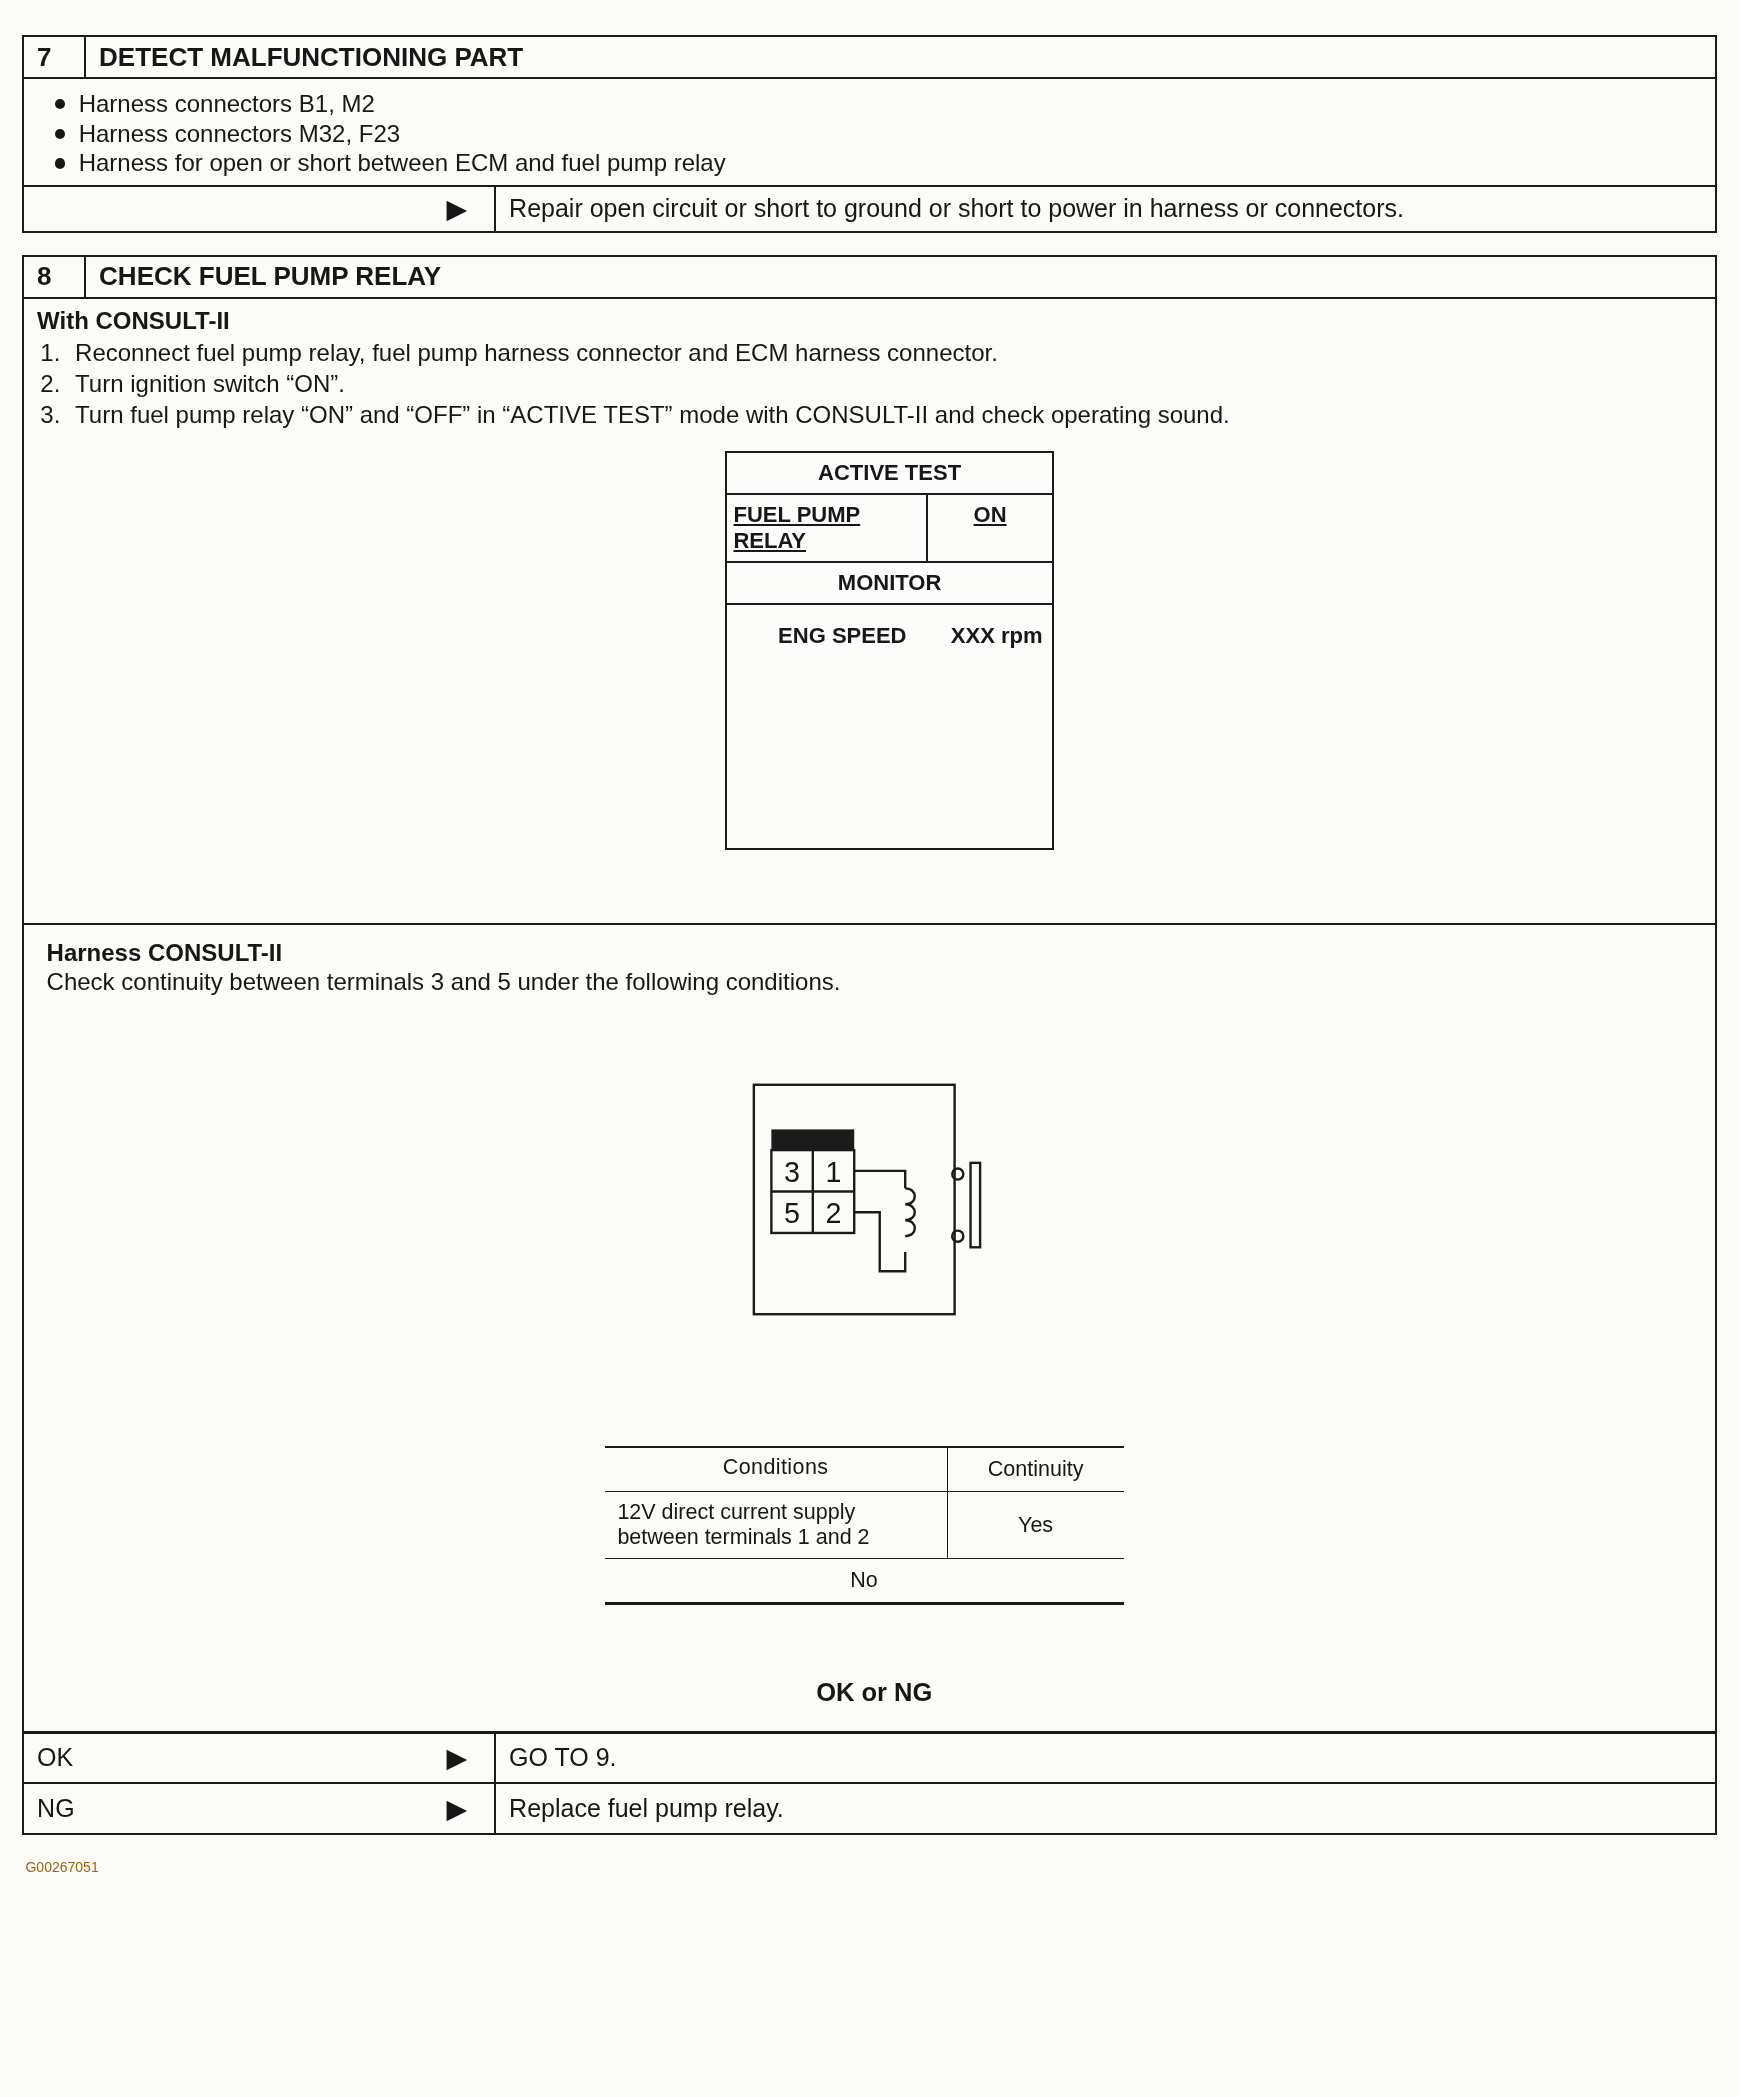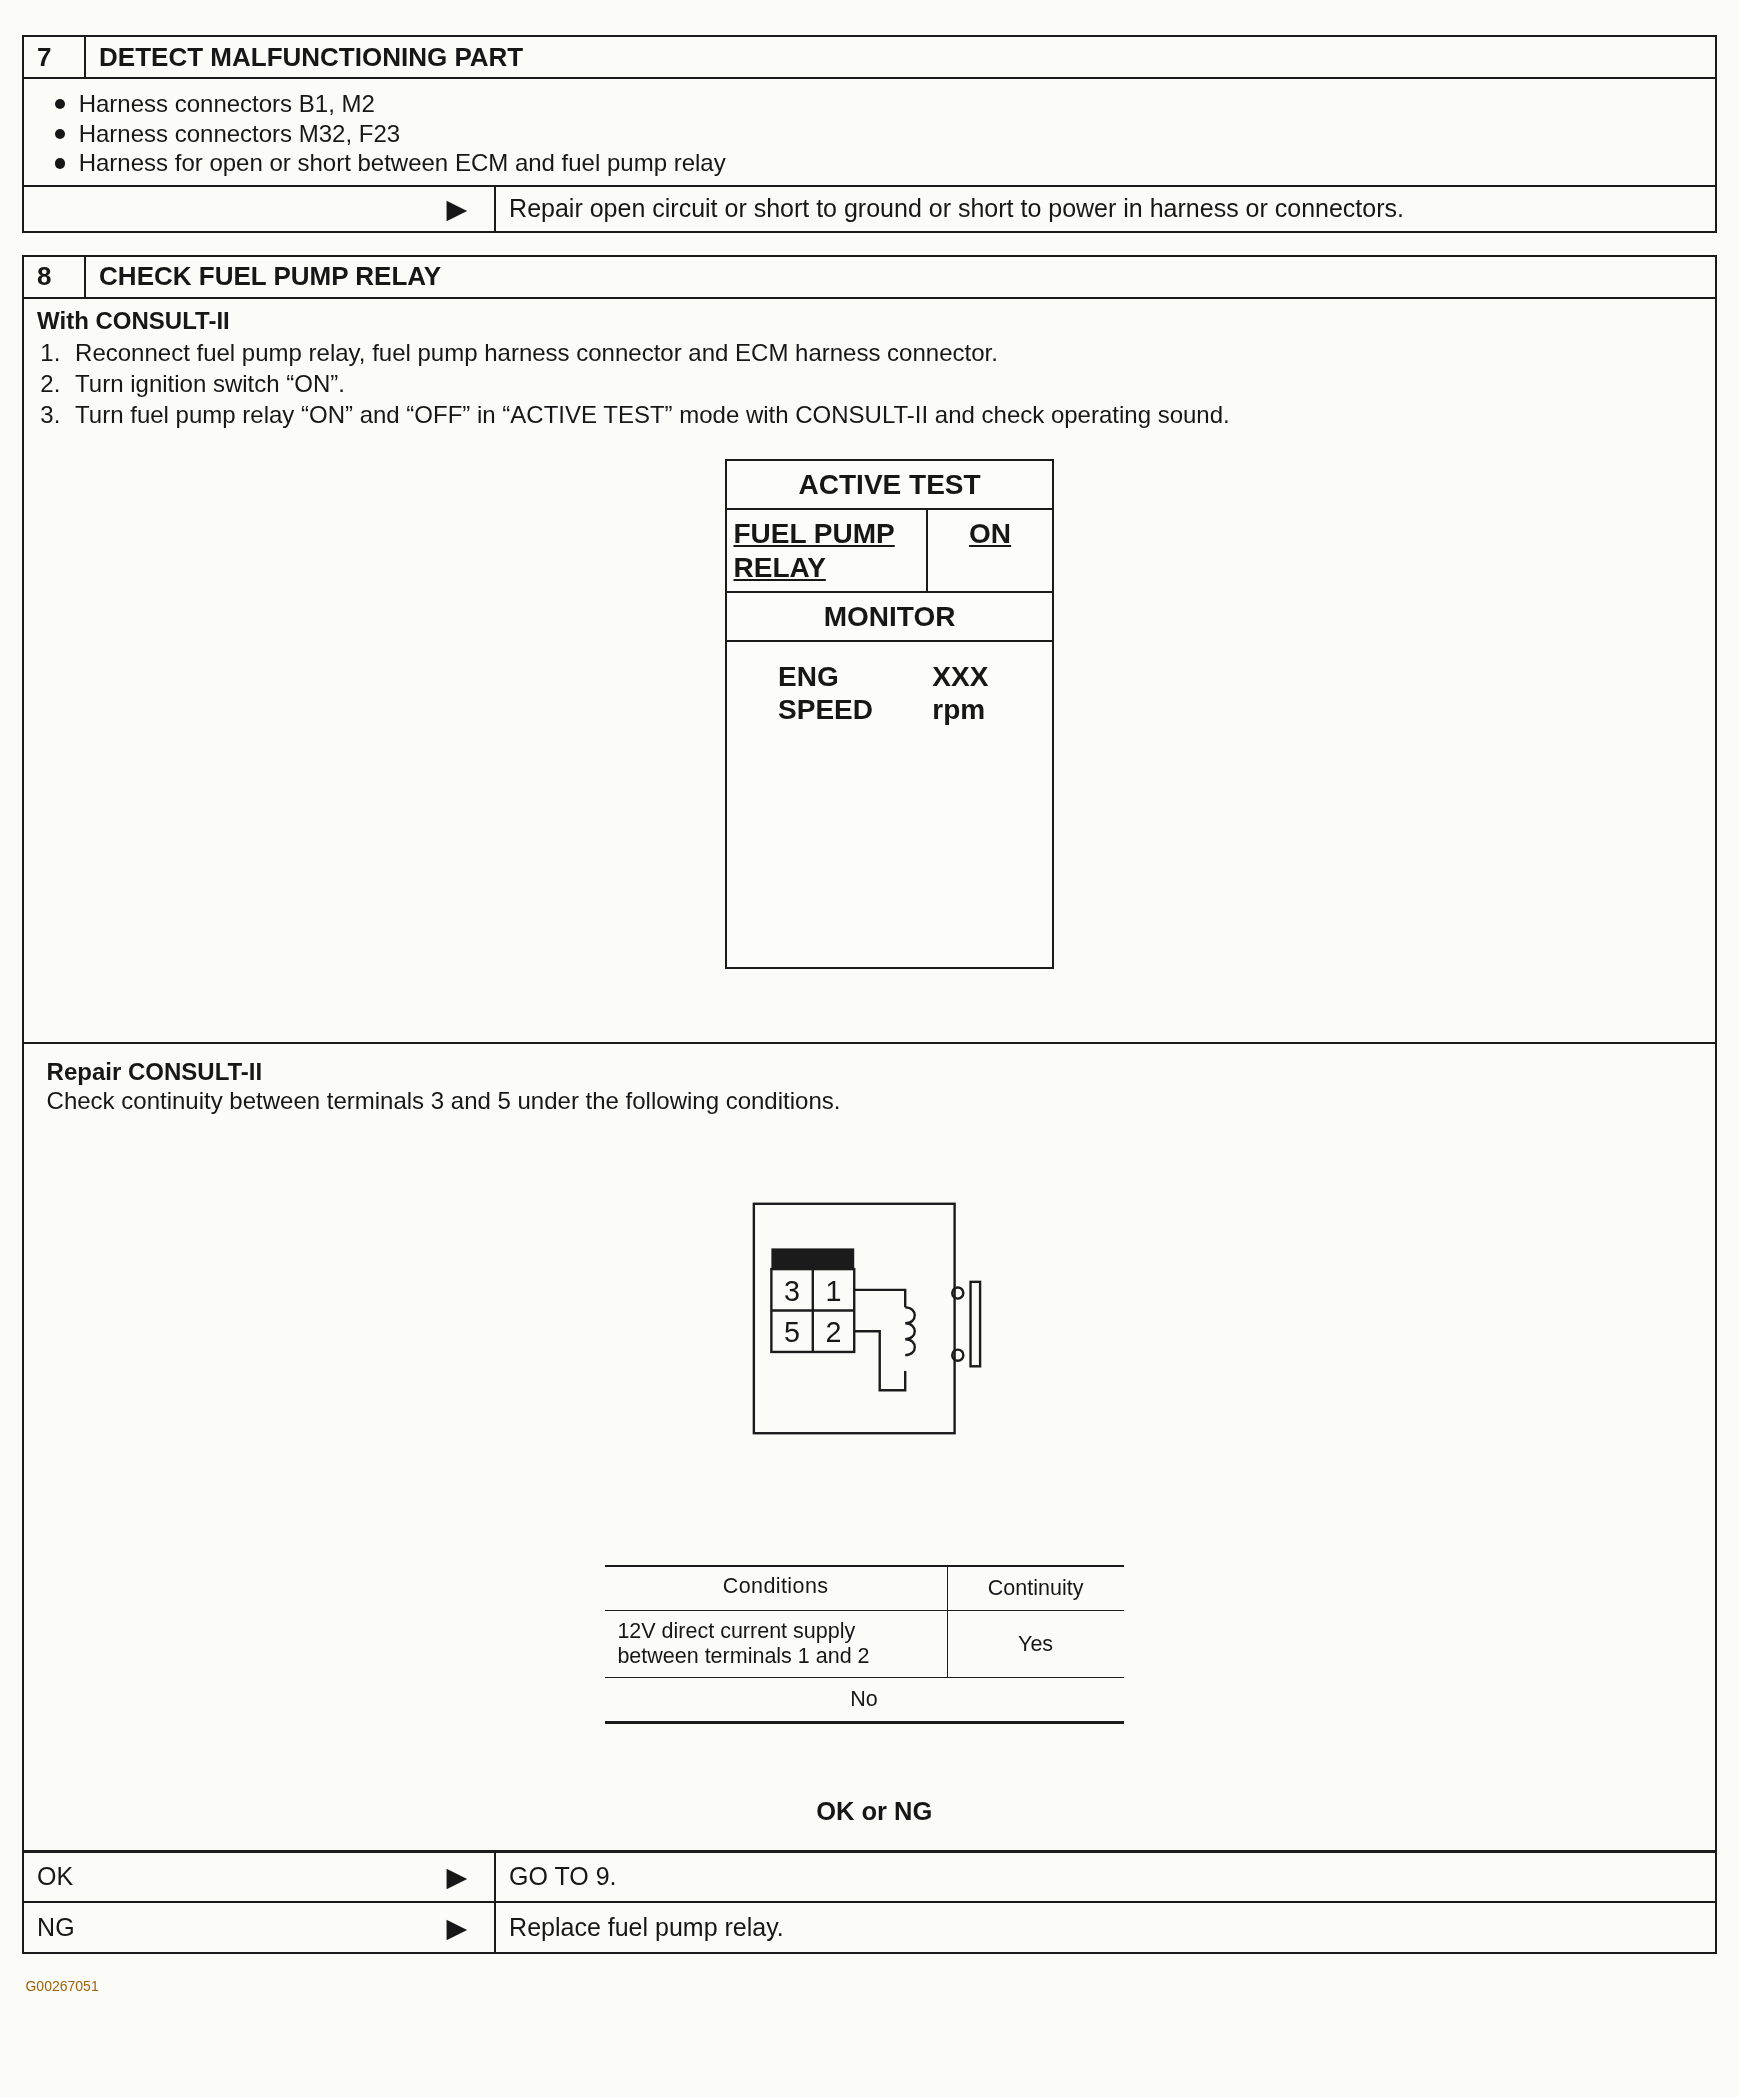--- a/index.html
+++ b/index.html
@@ -40,22 +40,22 @@
   .gap { height: 22.3px; }
 
   
   .s8-with { padding: 8px 12.8px 0; font-size: 24px; line-height: 28px; }
   .h-bold { font-weight: bold; }
   .steps { list-style: none; margin: 2.4px 0 0; padding: 0; }
   .steps li { display: flex; padding: 1.6px 0; }
   .steps .n { width: 38px; flex: none; padding-left: 3.2px; }
 
   .consult {
-    width: 329px; height: 510px; border: 2.4px solid #1b1b1b; margin: 28px 0 0 688px;
-    font-size: 28px; font-weight: bold; line-height: 1.2; background: #fcfcfa;
+    width: 329px; height: 399px; border: 2.4px solid #1b1b1b; margin: 20px 0 0 688px;
+    font-size: 22px; font-weight: bold; line-height: 1.2; background: #fcfcfa;
   }
   .c-title { text-align: center; padding: 7.2px 0 6.4px; border-bottom: 2.4px solid #1b1b1b; }
   .c-row { display: flex; border-bottom: 2.4px solid #1b1b1b; text-decoration: underline; }
   .c-row .l { width: 201px; flex: none; border-right: 2.4px solid #1b1b1b; padding: 7.2px 1.6px 6.4px 6.4px; }
   .c-row .v { flex: 1; text-align: center; padding: 7.2px 0 6.4px; }
   .c-mon { text-align: center; padding: 7.2px 0 6.4px; border-bottom: 2.4px solid #1b1b1b; }
   .c-eng { display: flex; justify-content: space-between; padding: 17.6px 9.6px 0 51px; }
 
   .s8-divider { border: 0; border-top: 2.4px solid #1b1b1b; margin: 73px 0 0; }
 
@@ -149,21 +149,21 @@
         <div class="c-eng">
           <span>ENG SPEED</span>
           <span>XXX rpm</span>
         </div>
       </div>
     </div>
 
     <hr class="s8-divider">
 
     <div class="s8-without">
-      <div class="h-bold">Repair CONSULT-II</div>
+      <div class="h-bold">Harness CONSULT-II</div>
       <div>Check continuity between terminals 3 and 5 under the following conditions.</div>
 
       <div class="diagram">
         <svg class="relay-svg" width="271" height="239" viewBox="0 0 340 300" style="font-size:30px">
 
           <rect class="ln" x="6" y="6" width="252" height="288"></rect>
 
           <rect x="28" y="62" width="104" height="26" fill="#1b1b1b"></rect>
 
           <rect class="ln" x="28" y="88" width="104" height="104"></rect>

